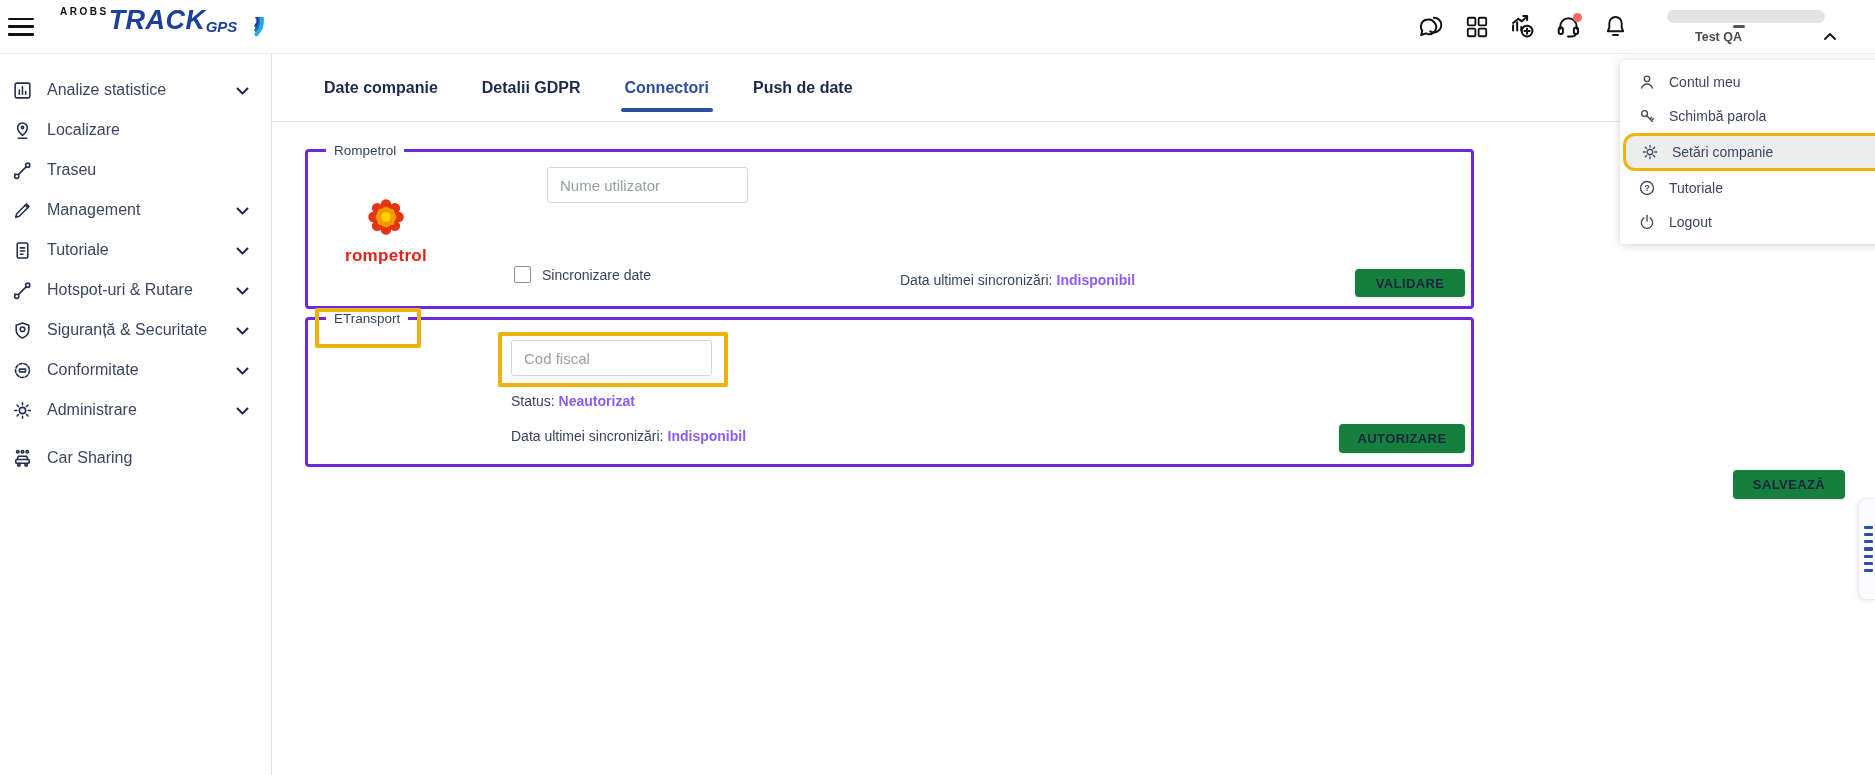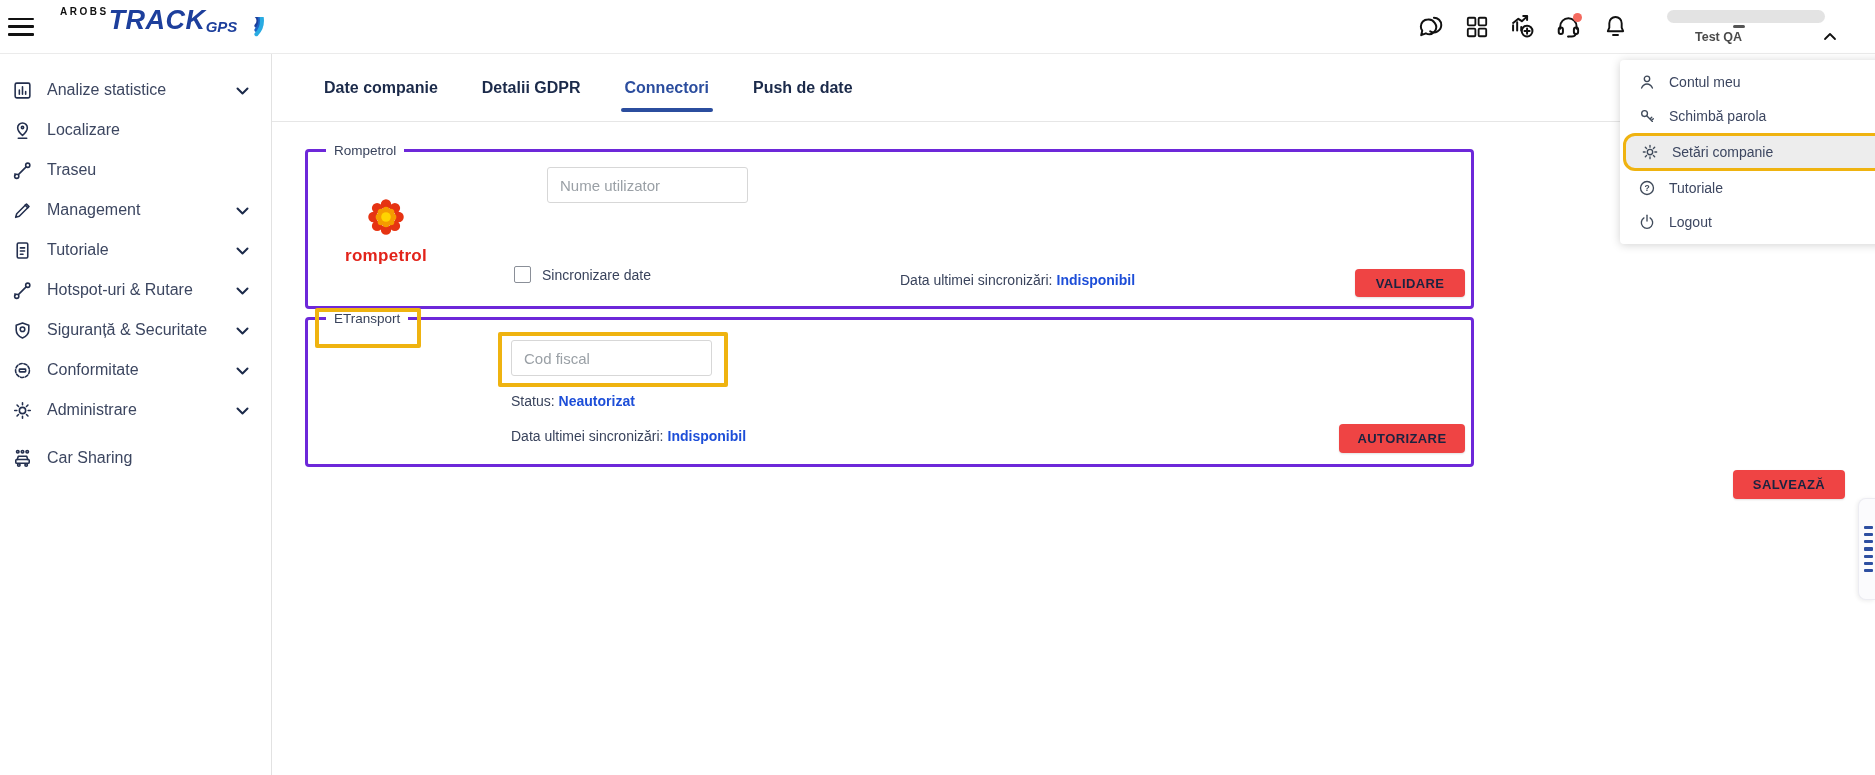--- a/index.html
+++ b/index.html
@@ -62,23 +62,23 @@
 
   .tinput { position:absolute; width:201px; height:36px; border:1px solid #d7d7d7; border-radius:3px;
     padding:0 12px; font-size:15px; color:#333; font-family:inherit; background:#fff; }
   .tinput::placeholder { color:#9aa0a6; }
 
   .chk-row { position:absolute; left:206px; top:114px; display:flex; align-items:center; cursor:pointer; }
   .chk { width:17px; height:17px; border:1.6px solid #8a8f98; border-radius:2px; background:#fff; }
   .chk-label { font-size:14px; color:#39435c; margin-left:11px; }
 
   .sync-line { position:absolute; font-size:14px; color:#39435c; white-space:nowrap; }
-  .bold-val { font-weight:700; color:#1d4ed8; margin-left:4px; }
-
-  .ybtn { position:absolute; background:#ef4444; color:#1a2340; border:none; border-radius:4px;
+  .bold-val { font-weight:700; color:#8b5cf6; margin-left:4px; }
+
+  .ybtn { position:absolute; background:#15803d; color:#1a2340; border:none; border-radius:4px;
     font-family:inherit; font-size:13px; font-weight:700; letter-spacing:.4px; cursor:pointer;
     display:flex; align-items:center; justify-content:center; box-shadow:0 1px 2px rgba(0,0,0,.12); }
 
   .hl-box { position:absolute; border:4px solid #efb310; border-radius:2px; pointer-events:none; }
   .hl-legend { left:7px; top:-12px; width:106px; height:40px; }
   .hl-input { left:190px; top:11px; width:230px; height:55px; }
 
   
   .umenu { position:absolute; top:60px; left:1620px; width:292px; background:#fff; border-radius:4px;
     box-shadow:0 1px 10px rgba(0,0,0,.18); padding:5px 0; z-index:10; }

